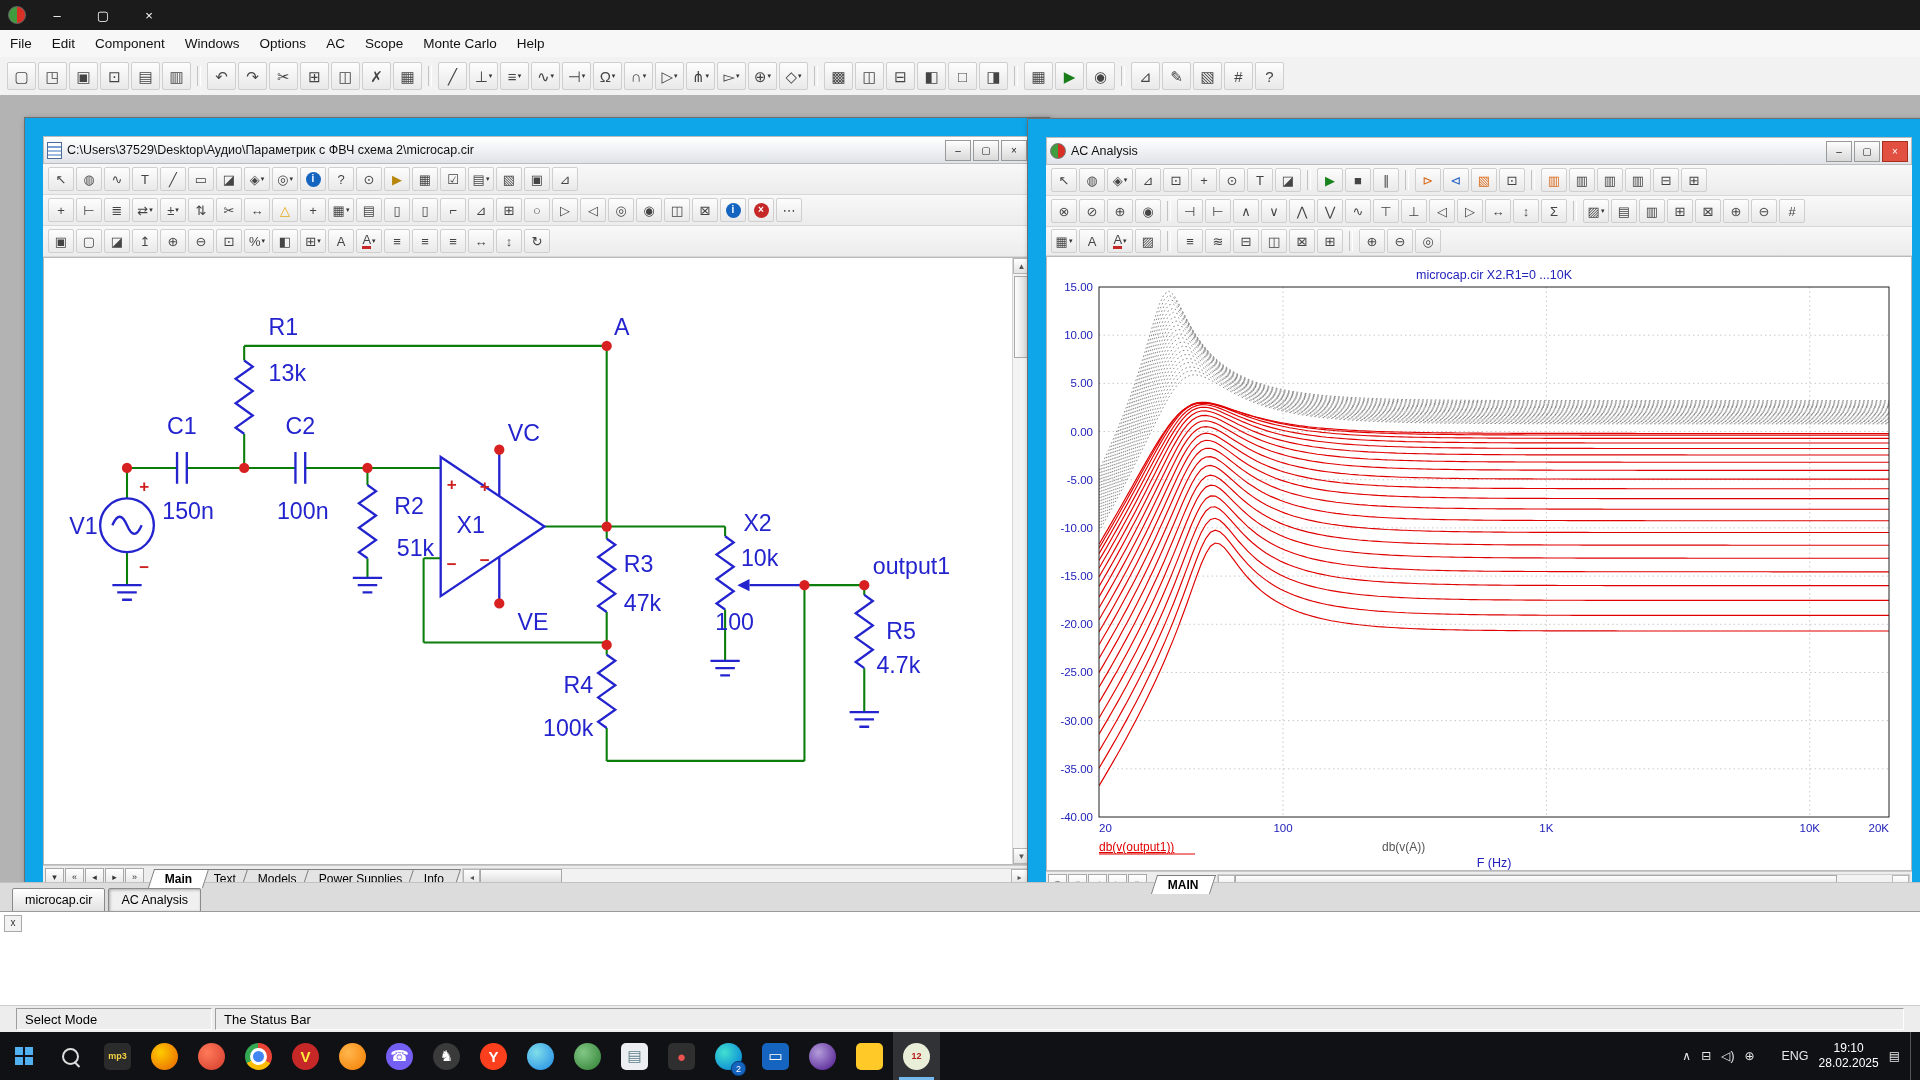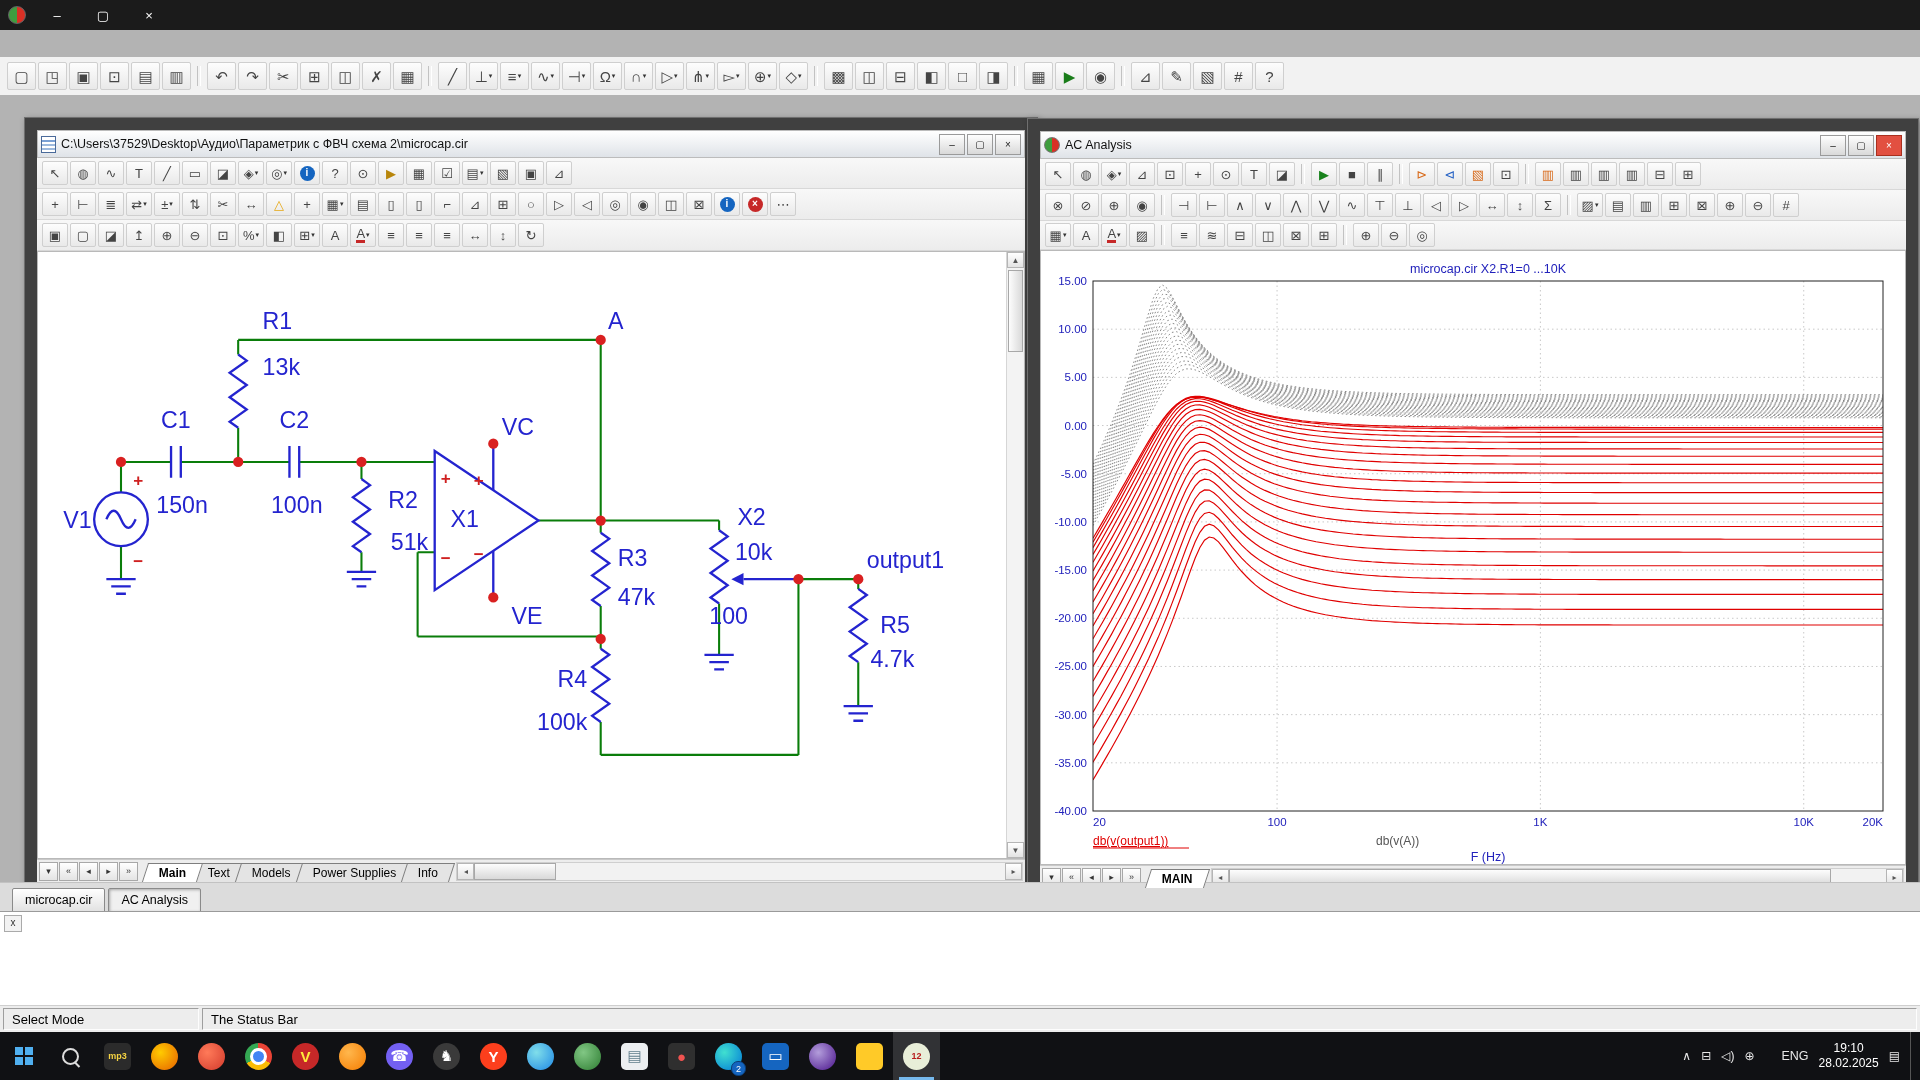--- a/index.html
+++ b/index.html
@@ -28,22 +28,22 @@
   .tg{line-height:1;}
   .tdrop{font-size:7px;margin-left:1px;color:#333;}
   .tsep{width:2px;height:20px;border-left:1px solid #c2c2c2;border-right:1px solid #ffffff;margin:0 5px;flex:0 0 2px;}
   .tbtn.blue-badge .tg,.tbtn.red-badge .tg{width:15px;height:15px;border-radius:50%;color:#fff;
     font-size:10px;display:flex;align-items:center;justify-content:center;font-weight:bold;}
   .tbtn.blue-badge .tg{background:#1565c0;}
   .tbtn.red-badge .tg{background:#c62828;}
   .tbtn.font-color .tg{border-bottom:3px solid #c62828;}
   
   .mdi{position:absolute;top:95px;left:0;right:0;height:787px;background:#b3b3b3;}
-  .child{position:absolute;background:#404040;border:1px solid #6f6f6f;box-shadow:2px 2px 6px rgba(0,0,0,.35);
-    padding:12px;display:flex;flex-direction:column;}
+  .child{position:absolute;background:#0ea5e9;border:1px solid #6f6f6f;box-shadow:2px 2px 6px rgba(0,0,0,.35);
+    padding:18px;display:flex;flex-direction:column;}
   .sch{left:24px;top:22px;width:988px;height:752px;}
   .plt{left:1027px;top:23px;width:866px;height:757px;}
   .ctitle{flex:0 0 26px;background:linear-gradient(#ffffff,#dfe3e8);border:1px solid #bcbcbc;
     display:flex;align-items:center;font-size:12.5px;color:#111;padding:0 3px;}
   .doc-ico{width:13px;height:15px;background:linear-gradient(#fff 0 3px,#7aa0d4 3px 5px,#fff 5px 7px,#9db9dd 7px 9px,#fff 9px 11px,#9db9dd 11px 13px,#fff 13px);border:1px solid #4a6a9a;margin-right:5px;flex:0 0 13px;}
   .mc-ico{width:14px;height:14px;border-radius:50%;background:conic-gradient(#d93025 0 50%,#3f9d3f 50% 100%);border:1px solid #777;margin-right:5px;flex:0 0 14px;}
   .ctitle-text{flex:1;white-space:nowrap;overflow:hidden;}
   .cbtns{display:flex;}
   .cbtn{width:24px;height:19px;border:1px solid #9a9a9a;background:linear-gradient(#fefefe,#d9d9d9);
     margin-left:2px;display:flex;align-items:center;justify-content:center;font-size:10px;color:#222;}
@@ -91,21 +91,21 @@
   
   .doctabs{position:absolute;top:882px;left:0;right:0;height:29px;background:#dcdcdc;display:flex;
     align-items:flex-end;padding:0 0 0 12px;border-top:1px solid #c2c2c2;}
   .dtab{padding:4px 12px 4px 12px;border:1px solid #8a8a8a;background:linear-gradient(#fff,#e2e2e2);
     font-size:12.5px;margin-right:3px;border-radius:2px 2px 0 0;}
   .dtab.active{background:#f0f0f0;box-shadow:inset 1px 1px 3px rgba(0,0,0,.3);}
   .panel{position:absolute;top:911px;left:0;right:0;height:94px;background:#fff;border-top:1px solid #9a9a9a;}
   .panel-x{position:absolute;left:4px;top:3px;width:16px;height:15px;border:1px solid #aaa;background:#f2f2f2;
     font-size:10px;line-height:13px;text-align:center;color:#333;}
   .statusbar{position:absolute;top:1005px;left:0;right:0;height:27px;background:#ededed;display:flex;
-    gap:3px;align-items:stretch;padding:2px 3px;box-sizing:border-box;border-top:1px solid #cfcfcf;}
+    gap:3px;align-items:stretch;padding:2px 16px;box-sizing:border-box;border-top:1px solid #cfcfcf;}
   .scell{border:1px solid;border-color:#9e9e9e #fdfdfd #fdfdfd #9e9e9e;background:#ededed;font-size:13px;
     padding:1px 8px;display:flex;align-items:center;box-sizing:border-box;}
   .scell.first{width:196px;flex:0 0 196px;}
   .scell.msg{flex:1;}
   
   .taskbar{position:absolute;top:1032px;left:0;right:0;height:48px;background:#101114;display:flex;
     align-items:stretch;color:#eee;justify-content:flex-end;}
   .tapp{width:47px;display:flex;align-items:center;justify-content:center;position:relative;flex:0 0 47px;}
   .tapp.active{background:rgba(255,255,255,.14);}
   .tapp.active::after{content:"";position:absolute;left:6px;right:6px;bottom:0;height:3px;background:#76b9ed;}
@@ -136,20 +136,31 @@
 
   <div class="titlebar">
     <span class="app-logo"></span>
     <div class="caption-btns">
       <span class="capmain">–</span>
       <span class="capmain">▢</span>
       <span class="capmain">×</span>
     </div>
   </div>
 
+  <div class="menubar">
+    <span class="menu-item">File</span>
+    <span class="menu-item">Edit</span>
+    <span class="menu-item">Component</span>
+    <span class="menu-item">Windows</span>
+    <span class="menu-item">Options</span>
+    <span class="menu-item">AC</span>
+    <span class="menu-item">Scope</span>
+    <span class="menu-item">Monte Carlo</span>
+    <span class="menu-item">Help</span>
+  </div>
 
   <div class="maintb">
       <span class="tbtn">
         <span class="tg">▢</span>
       </span>
       <span class="tbtn">
         <span class="tg">◳</span>
       </span>
       <span class="tbtn">
         <span class="tg">▣</span>

